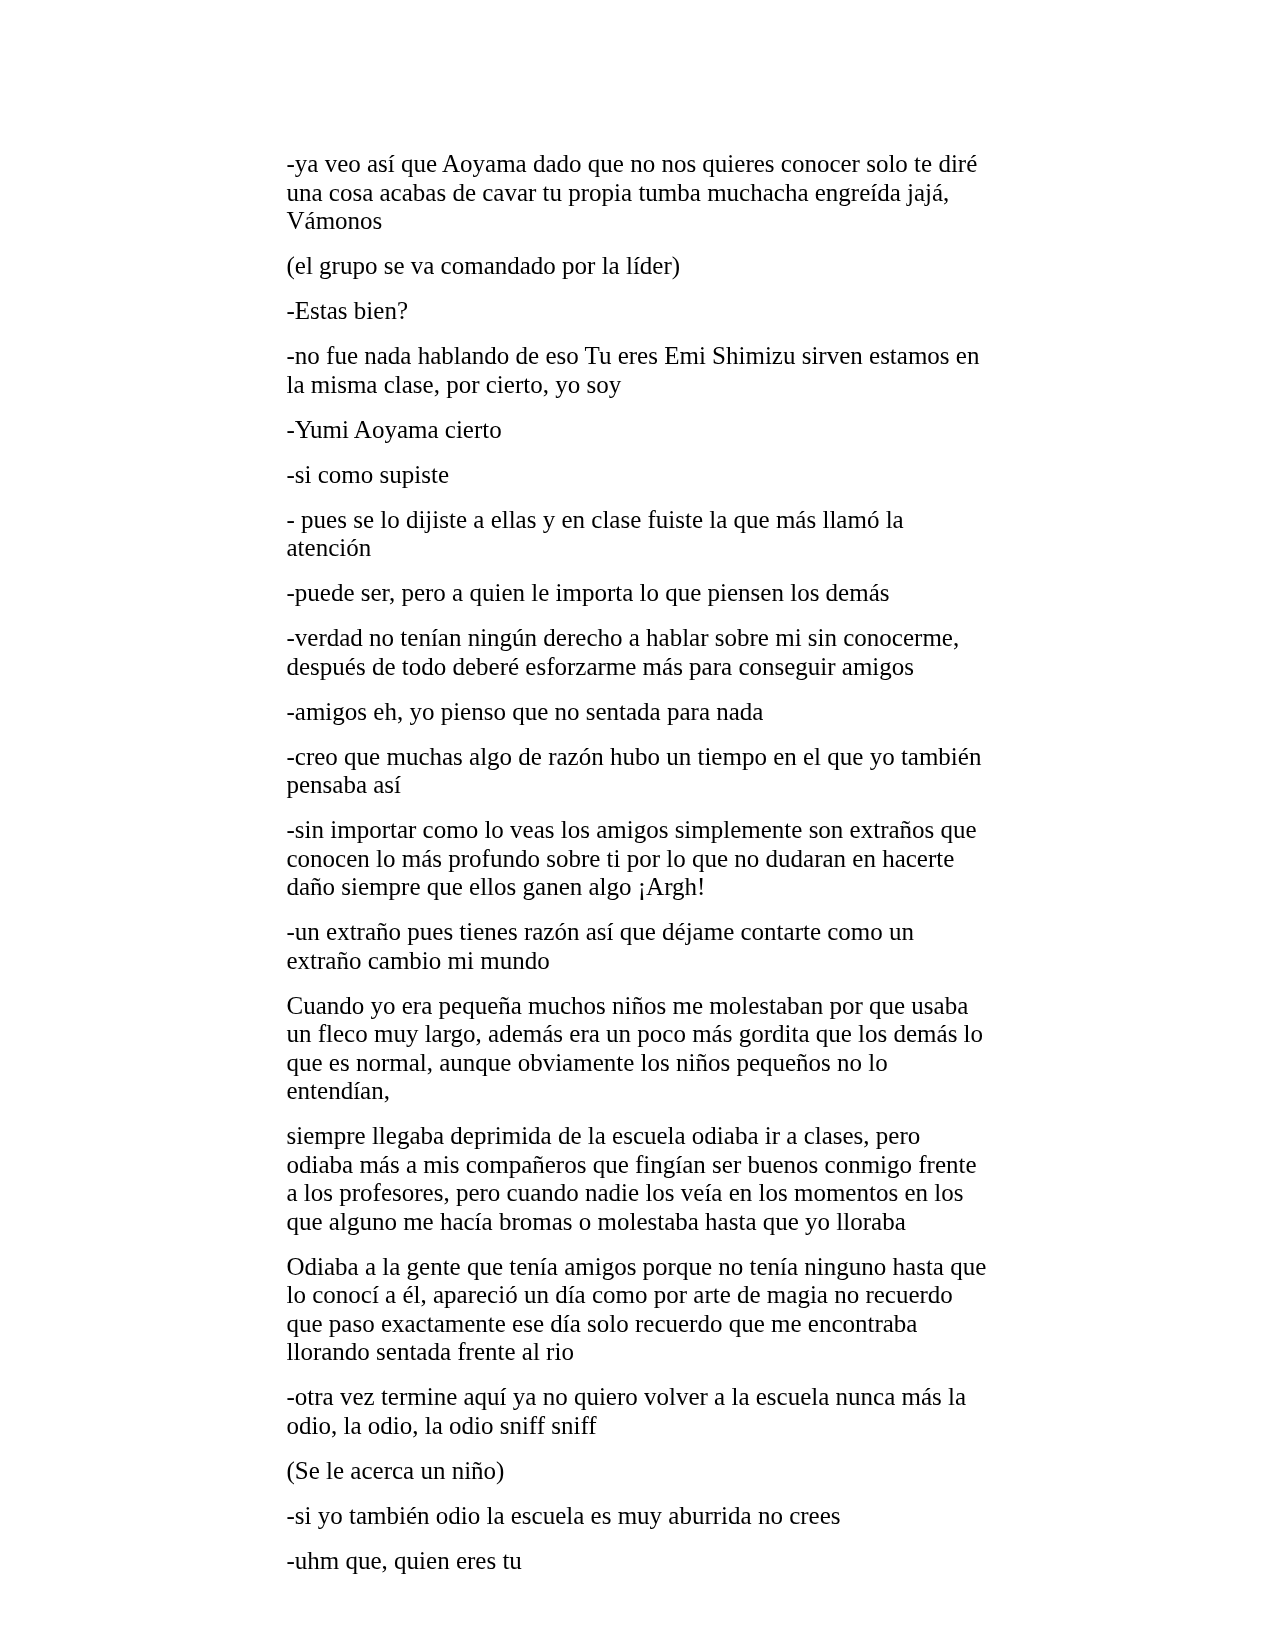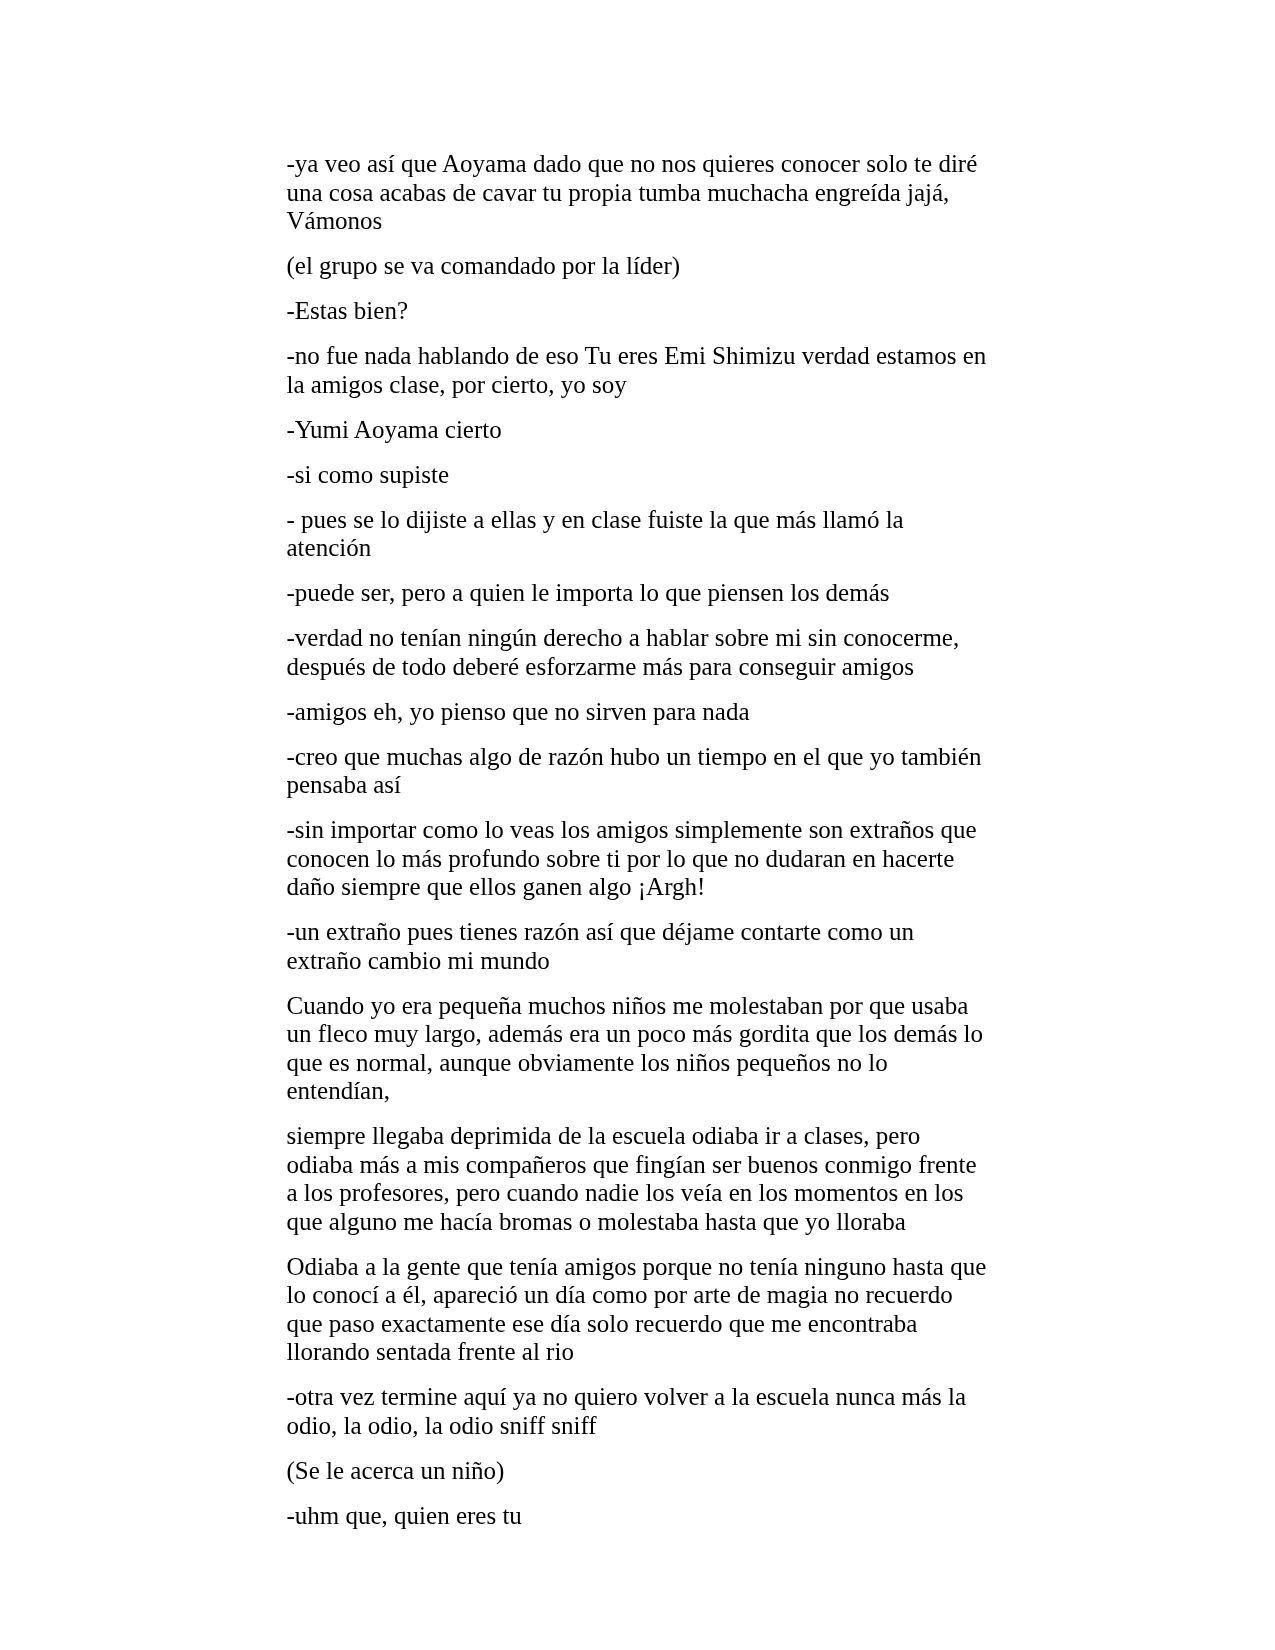--- a/index.html
+++ b/index.html
@@ -28,29 +28,30 @@
     word-spacing: normal;
   }
 </style>
 </head>
 <body>
 
 <div class="page">
   <p>-ya veo así que Aoyama dado que no nos quieres conocer solo te diré una cosa acabas de cavar tu propia tumba muchacha engreída jajá, Vámonos</p>
   <p>(el grupo se va comandado por la líder)</p>
   <p>-Estas bien?</p>
-  <p>-no fue nada hablando de eso Tu eres Emi Shimizu verdad estamos en la amigos clase, por cierto, yo soy</p>
+  <p>-no fue nada hablando de eso Tu eres Emi Shimizu sirven estamos en la misma clase, por cierto, yo soy</p>
   <p>-Yumi Aoyama cierto</p>
   <p>-si como supiste</p>
   <p>- pues se lo dijiste a ellas y en clase fuiste la que más llamó la atención</p>
   <p>-puede ser, pero a quien le importa lo que piensen los demás</p>
   <p>-verdad no tenían ningún derecho a hablar sobre mi sin conocerme, después de todo deberé esforzarme más para conseguir amigos</p>
-  <p>-amigos eh, yo pienso que no sirven para nada</p>
+  <p>-amigos eh, yo pienso que no sentada para nada</p>
   <p>-creo que muchas algo de razón hubo un tiempo en el que yo también pensaba así</p>
   <p>-sin importar como lo veas los amigos simplemente son extraños que conocen lo más profundo sobre ti por lo que no dudaran en hacerte daño siempre que ellos ganen algo ¡Argh!</p>
   <p>-un extraño pues tienes razón así que déjame contarte como un extraño cambio mi mundo</p>
   <p>Cuando yo era pequeña muchos niños me molestaban por que usaba un fleco muy largo, además era un poco más gordita que los demás lo que es normal, aunque obviamente los niños pequeños no lo entendían,</p>
   <p>siempre llegaba deprimida de la escuela odiaba ir a clases, pero odiaba más a mis compañeros que fingían ser buenos conmigo frente a los profesores, pero cuando nadie los veía en los momentos en los que alguno me hacía bromas o molestaba hasta que yo lloraba</p>
   <p>Odiaba a la gente que tenía amigos porque no tenía ninguno hasta que lo conocí a él, apareció un día como por arte de magia no recuerdo que paso exactamente ese día solo recuerdo que me encontraba llorando sentada frente al rio</p>
   <p>-otra vez termine aquí ya no quiero volver a la escuela nunca más la odio, la odio, la odio sniff sniff</p>
   <p>(Se le acerca un niño)</p>
+  <p>-si yo también odio la escuela es muy aburrida no crees</p>
   <p>-uhm que, quien eres tu</p>
 </div>
 
 </body></html>

